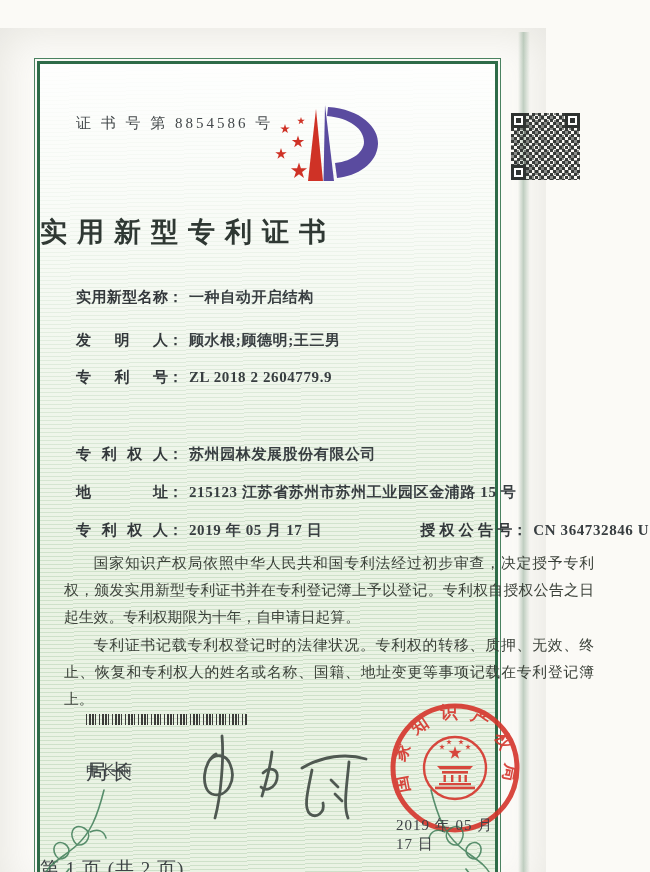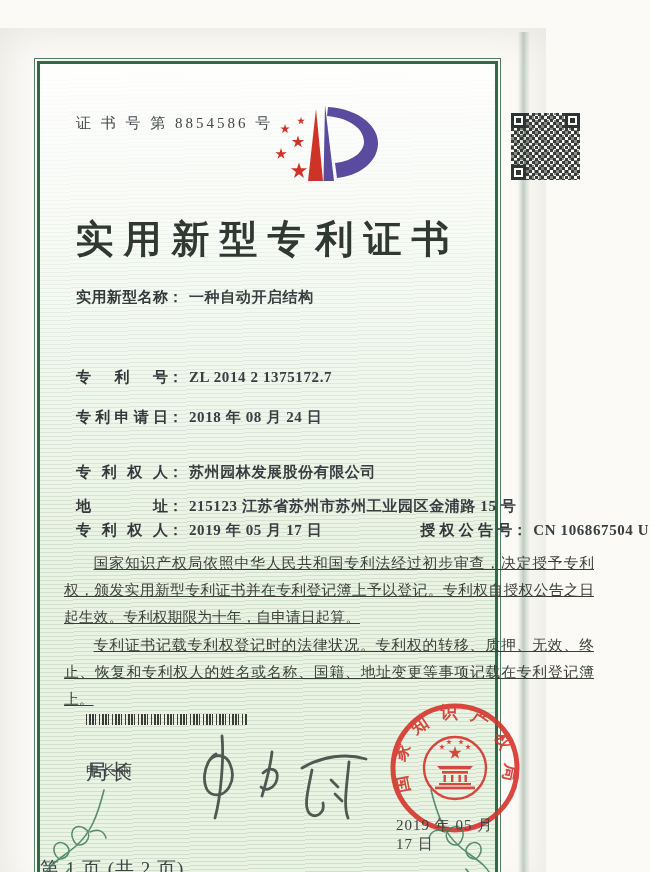--- a/index.html
+++ b/index.html
@@ -28,38 +28,38 @@
     outline-offset:2px;
     background:
       linear-gradient(180deg,rgba(255,255,255,.96) 0%,rgba(255,255,255,.72) 18%,rgba(255,255,255,.35) 38%,rgba(255,255,255,.05) 62%),
       repeating-linear-gradient(179deg,#cbdfc6 0 1px,#e9f2e3 1px 4px);
   }
   .abs{position:absolute;}
   .cert-no{
     left:36px;top:50px;font-size:15px;letter-spacing:3px;color:#43484a;
   }
   .title{
-    left:0;top:150px;width:100%;text-align:center;
-    font-size:38px;font-weight:600;letter-spacing:10px;color:#2f3833;
+    left:0;top:150px;width:100%;text-align:left;
+    font-size:27px;font-weight:600;letter-spacing:10px;color:#2f3833;
   }
   .frow{left:36px;font-size:15px;color:#383e41;white-space:nowrap;font-weight:bold;}
   .flabel{
     display:inline-block;width:92px;
     text-align:justify;text-align-last:justify;
     color:#33383b;
   }
   .fcolon{margin-right:6px;}
   .fvalue{letter-spacing:.6px;}
   .pair2{margin-left:98px;}
   .paras{
     left:24px;top:486px;width:530px;
     font-size:14.8px;line-height:1.84;color:#3a4038;
     text-align:justify;
   }
-  .paras p{margin:0;text-indent:2em;text-decoration:underline;}
+  .paras p{margin:0;text-indent:2em;}
   .barcode{
     left:46px;top:650px;width:162px;height:11px;
     background:repeating-linear-gradient(90deg,
       #3c3c3a 0 1px,transparent 1px 3px,
       #3c3c3a 3px 5px,transparent 5px 6px,
       #3c3c3a 6px 8px,transparent 8px 9px,
       #3c3c3a 9px 10px,transparent 10px 13px);
   }
   .signer-title{left:46px;top:694px;font-size:21px;letter-spacing:4px;color:#3b4143;}
   .signer-name{left:46px;top:698px;font-size:14px;letter-spacing:2px;color:#3b4143;}
@@ -120,34 +120,34 @@
       <div class="finder f-tl"></div>
       <div class="finder f-tr"></div>
       <div class="finder f-bl"></div>
     </div>
 
     <div class="abs title">实用新型专利证书</div>
 
     <div class="abs frow" style="top:224px">
       <span class="flabel">实用新型名称</span><span class="fcolon">：</span><span class="fvalue">一种自动开启结构</span>
     </div>
+    <div class="abs frow" style="top:267px">
+      <span class="flabel">发明人</span><span class="fcolon">：</span><span class="fvalue">顾水根;顾德明;王三男</span>
+    </div>
     <div class="abs frow" style="top:304px">
-      <span class="flabel">专利号</span><span class="fcolon">：</span><span class="fvalue">ZL 2014 2 1375172.7</span>
-    </div>
-    <div class="abs frow" style="top:344px">
-      <span class="flabel">专利申请日</span><span class="fcolon">：</span><span class="fvalue">2018 年 08 月 24 日</span>
-    </div>
-    <div class="abs frow" style="top:399px">
+      <span class="flabel">专利号</span><span class="fcolon">：</span><span class="fvalue">ZL 2018 2 2604779.9</span>
+    </div>
+    <div class="abs frow" style="top:381px">
       <span class="flabel">专利权人</span><span class="fcolon">：</span><span class="fvalue">苏州园林发展股份有限公司</span>
     </div>
-    <div class="abs frow" style="top:433px">
+    <div class="abs frow" style="top:419px">
       <span class="flabel">地址</span><span class="fcolon">：</span><span class="fvalue">215123 江苏省苏州市苏州工业园区金浦路 15 号</span>
     </div>
     <div class="abs frow" style="top:457px">
-      <span class="flabel">专利权人</span><span class="fcolon">：</span><span class="fvalue">2019 年 05 月 17 日</span><span class="pair2"><span class="flabel">授权公告号</span><span class="fcolon">：</span><span class="fvalue">CN 106867504 U</span></span>
+      <span class="flabel">专利权人</span><span class="fcolon">：</span><span class="fvalue">2019 年 05 月 17 日</span><span class="pair2"><span class="flabel">授权公告号</span><span class="fcolon">：</span><span class="fvalue">CN 364732846 U</span></span>
     </div>
 
     <div class="abs paras">
       <p>国家知识产权局依照中华人民共和国专利法经过初步审查，决定授予专利权，颁发实用新型专利证书并在专利登记簿上予以登记。专利权自授权公告之日起生效。专利权期限为十年，自申请日起算。</p>
       <p>专利证书记载专利权登记时的法律状况。专利权的转移、质押、无效、终止、恢复和专利权人的姓名或名称、国籍、地址变更等事项记载在专利登记簿上。</p>
     </div>
 
     <div class="abs barcode"></div>
 
     <div class="abs signer-title">局长</div>

